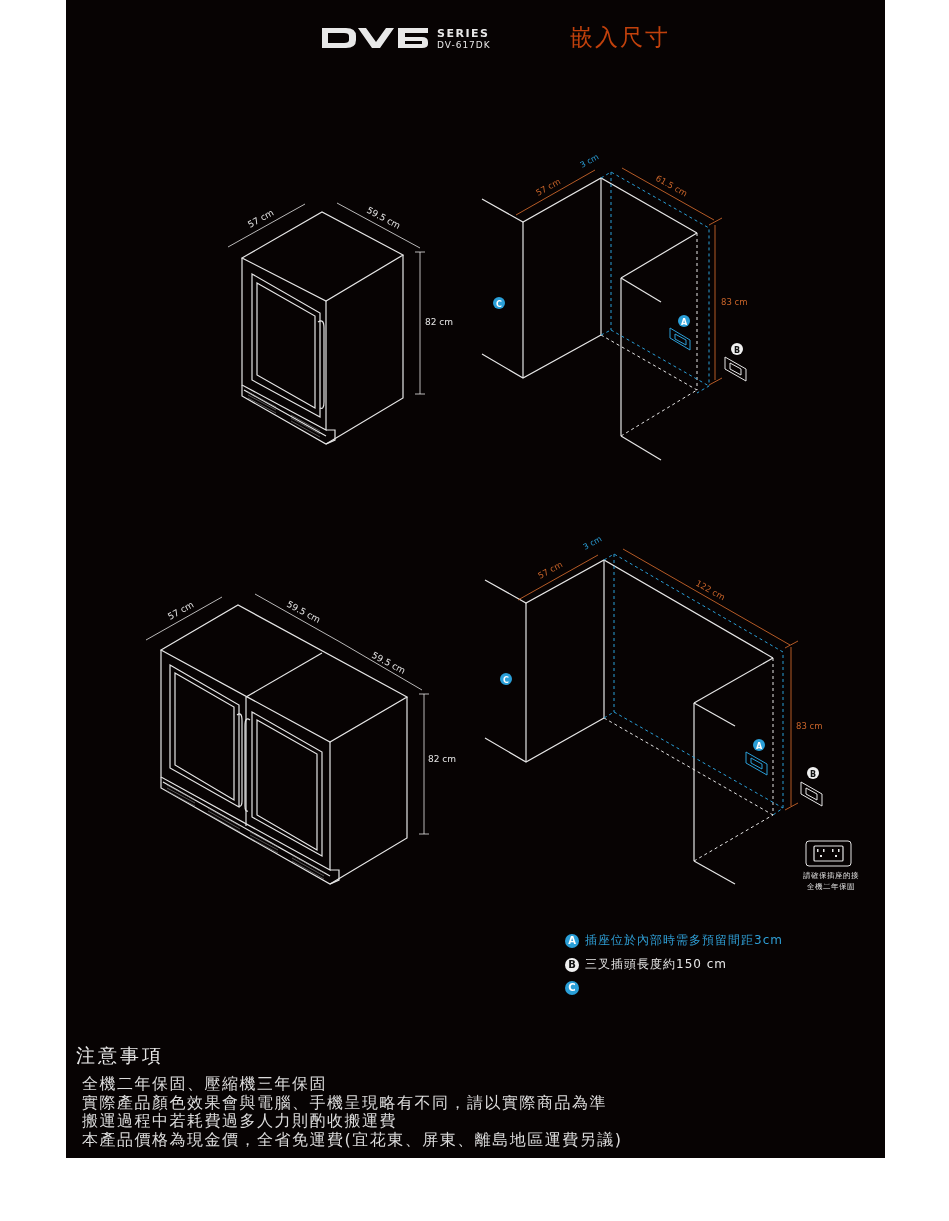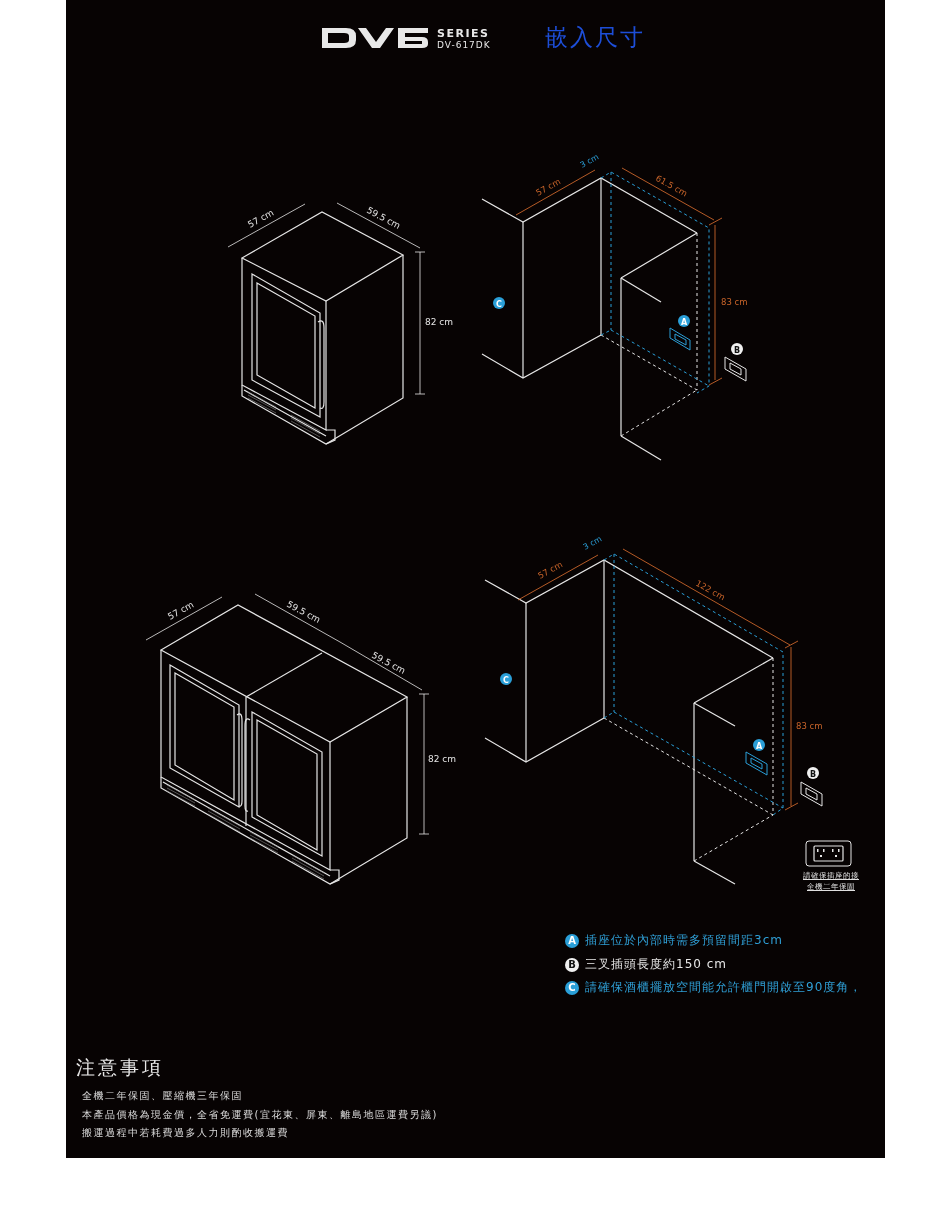--- a/index.html
+++ b/index.html
@@ -1,30 +1,30 @@
 <!DOCTYPE html>
 <html><head>
 <meta charset="utf-8">
 <style>
   html,body{margin:0;padding:0;background:#ffffff;}
   body{width:949px;height:1221px;position:relative;overflow:hidden;font-family:"DejaVu Sans","Liberation Sans",sans-serif;}
   #panel{position:absolute;left:66px;top:0;width:819px;height:1158px;background:#070303;}
   #diagram{position:absolute;left:0;top:0;width:949px;height:1221px;}
-  .title-cn{position:absolute;left:545px;top:22px;color:#1d4ed8;font-size:23px;letter-spacing:2px;line-height:30px;}
+  .title-cn{position:absolute;left:570px;top:22px;color:#c2410c;font-size:23px;letter-spacing:2px;line-height:30px;}
   .legend{position:absolute;left:565px;top:932px;color:#e8e8e8;font-size:12px;letter-spacing:1px;line-height:17.5px;}
   .legend .row{position:relative;padding-left:20px;}
   .legend .blue{color:#2f9fd6;}
   .legend .badge{position:absolute;left:0;top:2px;width:14px;height:14px;border-radius:50%;font-size:10px;font-weight:bold;text-align:center;line-height:14px;letter-spacing:0;}
   .badge.a,.badge.c{background:#2a9fd8;color:#fff;}
   .badge.b{background:#f0f0f0;color:#111;}
   .gap{height:6px;}
   .notes{position:absolute;left:76px;top:1043px;color:#e6e6e6;}
-  .notes h2{margin:12px 0 6px 0;font-size:19px;font-weight:normal;letter-spacing:3px;}
-  .notes .line{font-size:10px;letter-spacing:1.5px;line-height:18.5px;padding-left:6px;color:#dcdcdc;}
-  .outlet-note{position:absolute;left:796px;top:870px;width:70px;color:#e0e0e0;font-size:7.5px;line-height:11px;text-align:center;letter-spacing:.5px;text-decoration:underline;}
+  .notes h2{margin:0 0 6px 0;font-size:19px;font-weight:normal;letter-spacing:3px;}
+  .notes .line{font-size:16px;letter-spacing:1.5px;line-height:18.5px;padding-left:6px;color:#dcdcdc;}
+  .outlet-note{position:absolute;left:796px;top:870px;width:70px;color:#e0e0e0;font-size:7.5px;line-height:11px;text-align:center;letter-spacing:.5px;}
   svg text{font-family:"DejaVu Sans","Liberation Sans",sans-serif;}
 </style>
 </head>
 <body>
 
 <div id="panel"></div>
 
 <svg id="diagram" viewBox="0 0 949 1221">
 
   <g fill="#e8e8e8">
@@ -233,22 +233,22 @@
     <div>插座位於內部時需多預留間距3cm</div>
   </div>
   <div class="gap"></div>
   <div class="row">
     <span class="badge b">B</span>
     <div>三叉插頭長度約150 cm</div>
   </div>
   <div class="gap"></div>
   <div class="row blue">
     <span class="badge c">C</span>
-    <div>請確保酒櫃擺放空間能允許櫃門開啟至90度角，</div>
   </div>
 </div>
 
 <div class="notes">
   <h2>注意事項</h2>
   <div class="line">全機二年保固、壓縮機三年保固</div>
+  <div class="line">實際產品顏色效果會與電腦、手機呈現略有不同，請以實際商品為準</div>
+  <div class="line">搬運過程中若耗費過多人力則酌收搬運費</div>
   <div class="line">本產品價格為現金價，全省免運費(宜花東、屏東、離島地區運費另議)</div>
-  <div class="line">搬運過程中若耗費過多人力則酌收搬運費</div>
 </div>
 
 </body></html>

